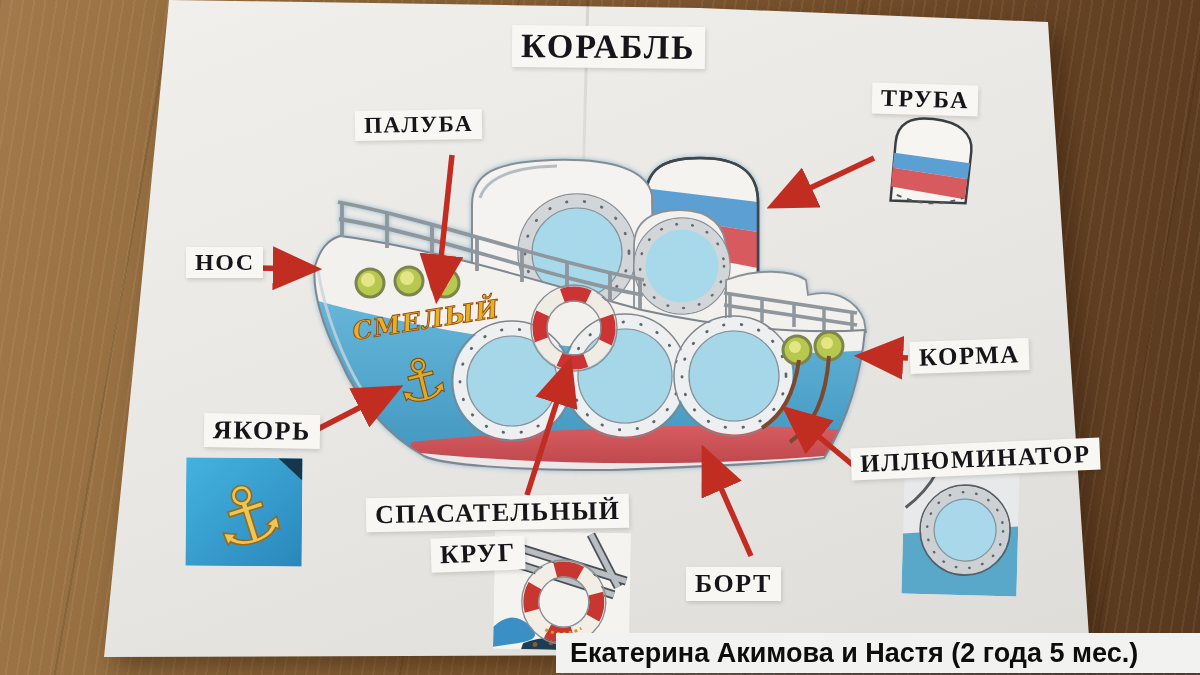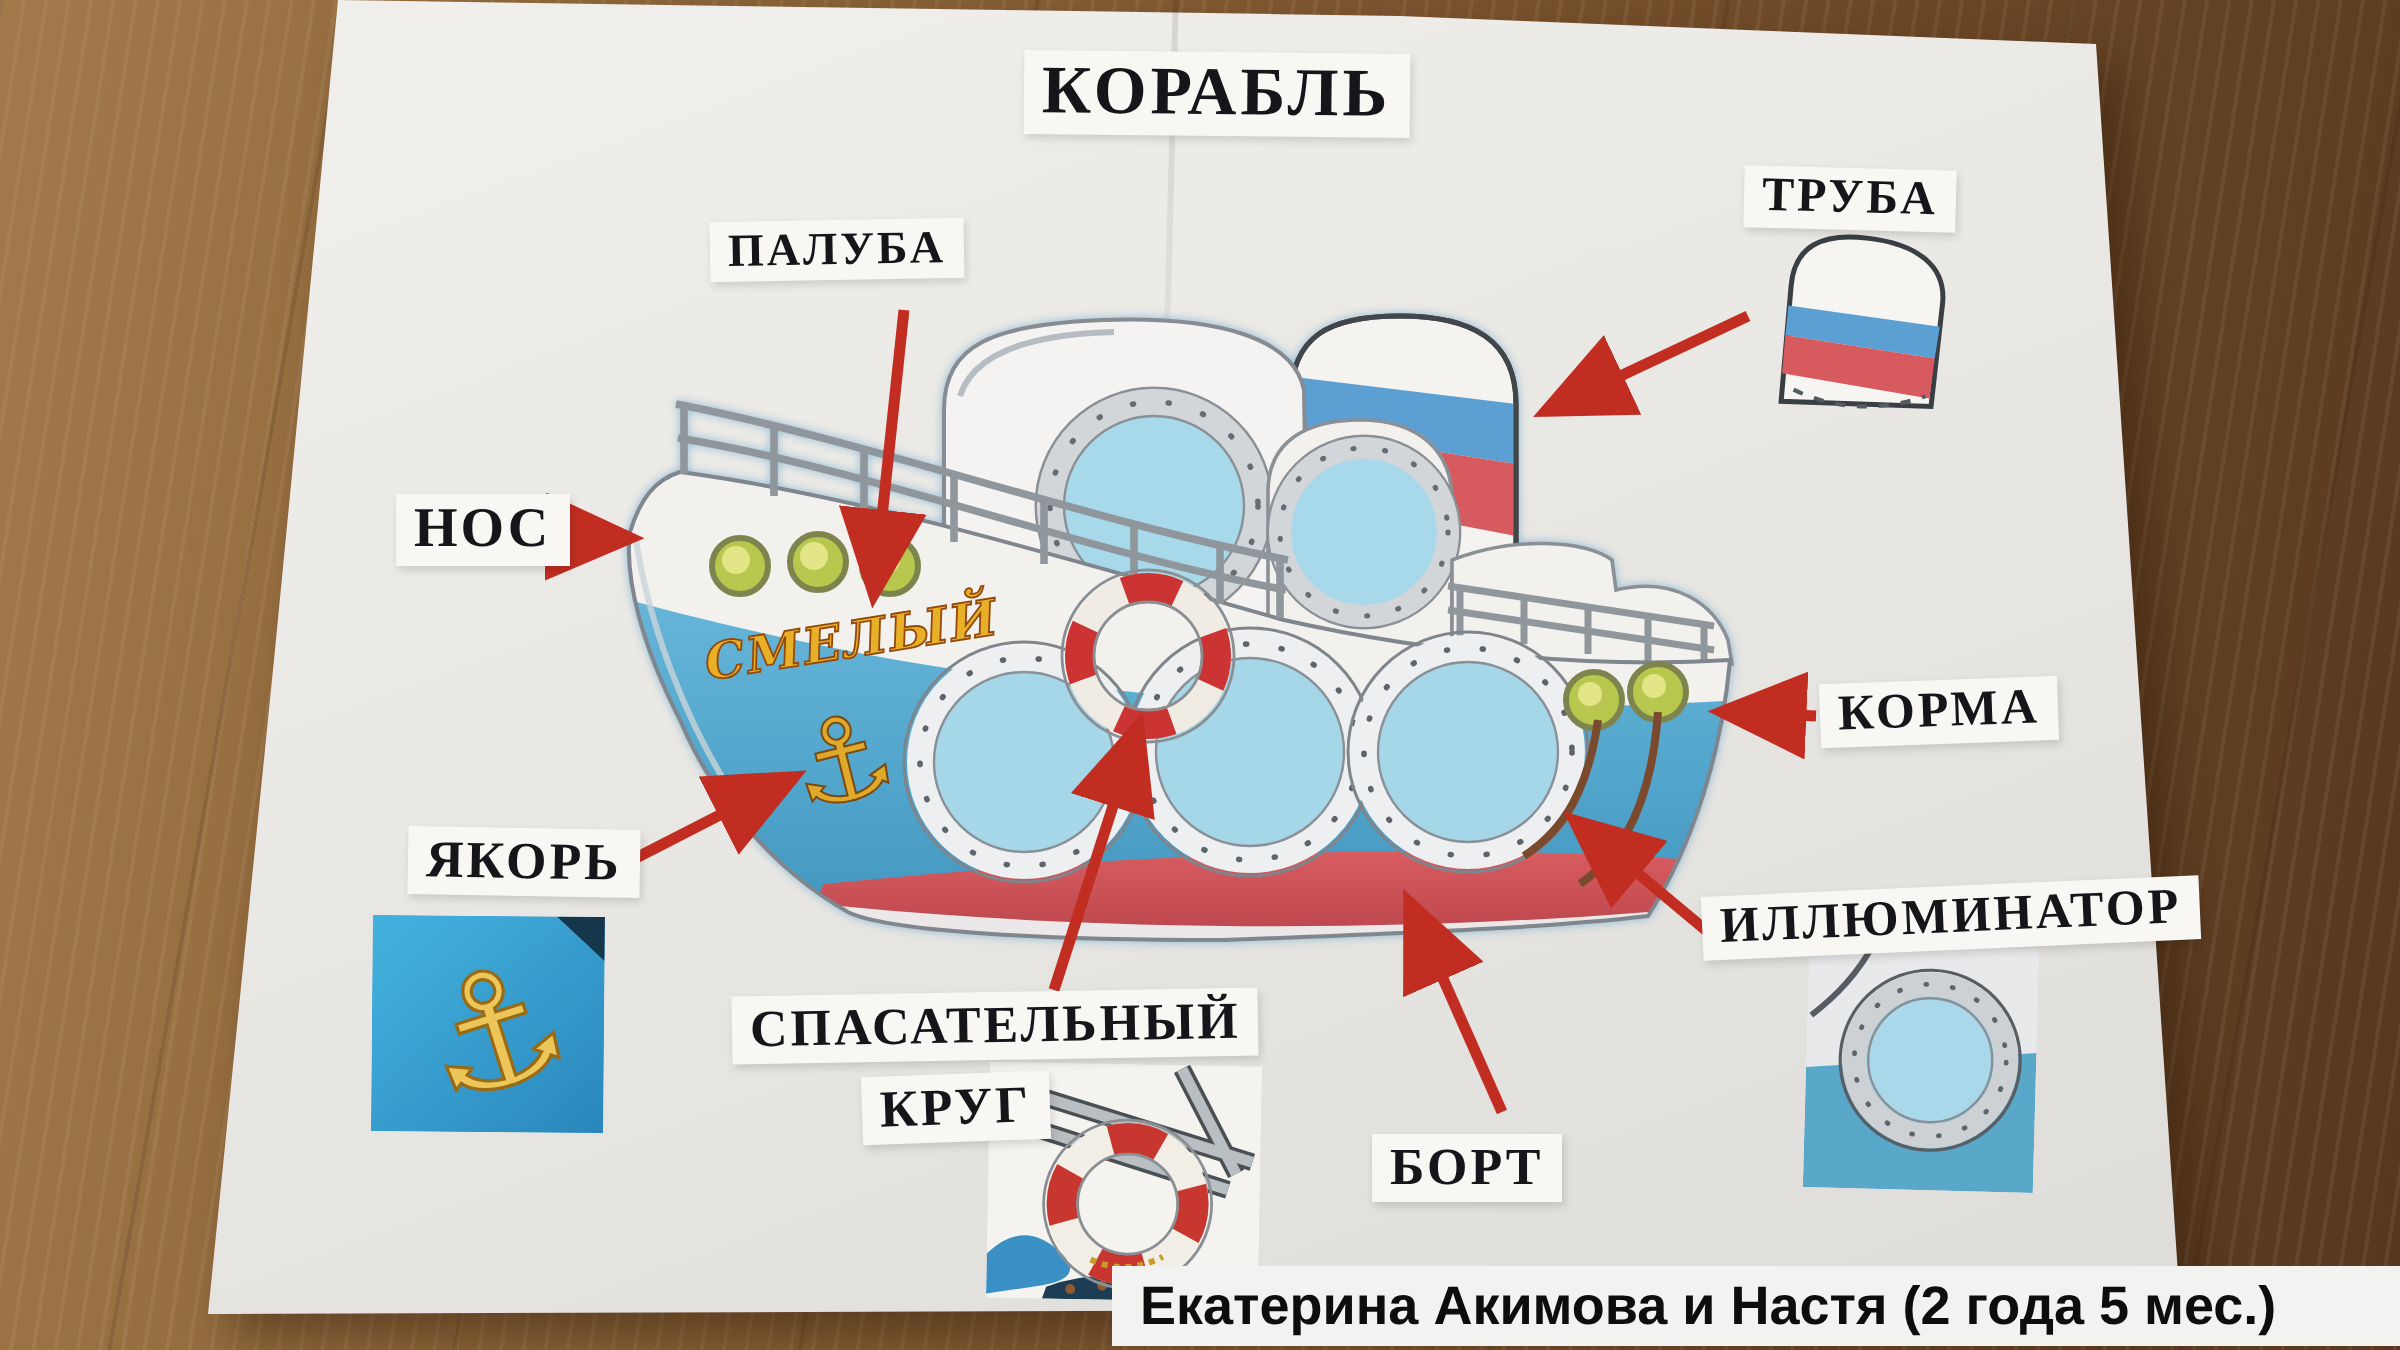--- a/index.html
+++ b/index.html
@@ -14,21 +14,21 @@
     clip-path:polygon(169px 0px,700px 8px,1048px 22px,1090px 652px,700px 655px,104px 657px,137px 330px);}
   .papershadow{position:absolute;left:0;top:0;width:1200px;height:675px;filter:drop-shadow(10px 12px 12px rgba(40,20,5,.45));}
   #crease{position:absolute;left:578px;top:0;width:3px;height:640px;
     background:linear-gradient(rgba(0,0,0,.10),rgba(0,0,0,.03) 35%,transparent 80%);transform:rotate(1.5deg);}
   .lbl{position:absolute;background:#f8f7f4;color:#16161a;font-family:"Liberation Serif",serif;
     font-weight:bold;padding:2px 9px;white-space:nowrap;letter-spacing:1.5px;
     box-shadow:1px 2px 4px rgba(0,0,0,.14);}
   #title{left:512px;top:26px;font-size:34px;letter-spacing:2px;transform:rotate(.6deg);}
   #lbl-truba{left:872px;top:84px;font-size:24px;transform:rotate(1.5deg);}
   #lbl-paluba{left:355px;top:110px;font-size:23px;transform:rotate(-1deg);}
-  #lbl-nos{left:198px;top:247px;font-size:28px;}
+  #lbl-nos{left:186px;top:247px;font-size:24px;}
   #lbl-korma{left:910px;top:340px;font-size:25px;transform:rotate(-2deg);}
   #lbl-yakor{left:204px;top:414px;font-size:26px;transform:rotate(1deg);}
   #lbl-illum{left:851px;top:443px;font-size:25px;transform:rotate(-2.5deg);}
   #lbl-spas1{left:366px;top:496px;font-size:26px;transform:rotate(-1deg);}
   #lbl-spas2{left:431px;top:537px;font-size:26px;transform:rotate(-2deg);}
   #lbl-bort{left:686px;top:567px;font-size:26px;}
   #caption{position:absolute;left:556px;top:633px;width:644px;height:40px;background:#f2f2f1;
     color:#0d0d0d;font-weight:bold;font-size:27px;line-height:40px;padding-left:14px;
     font-family:"Liberation Sans",sans-serif;}
   .art{position:absolute;}

